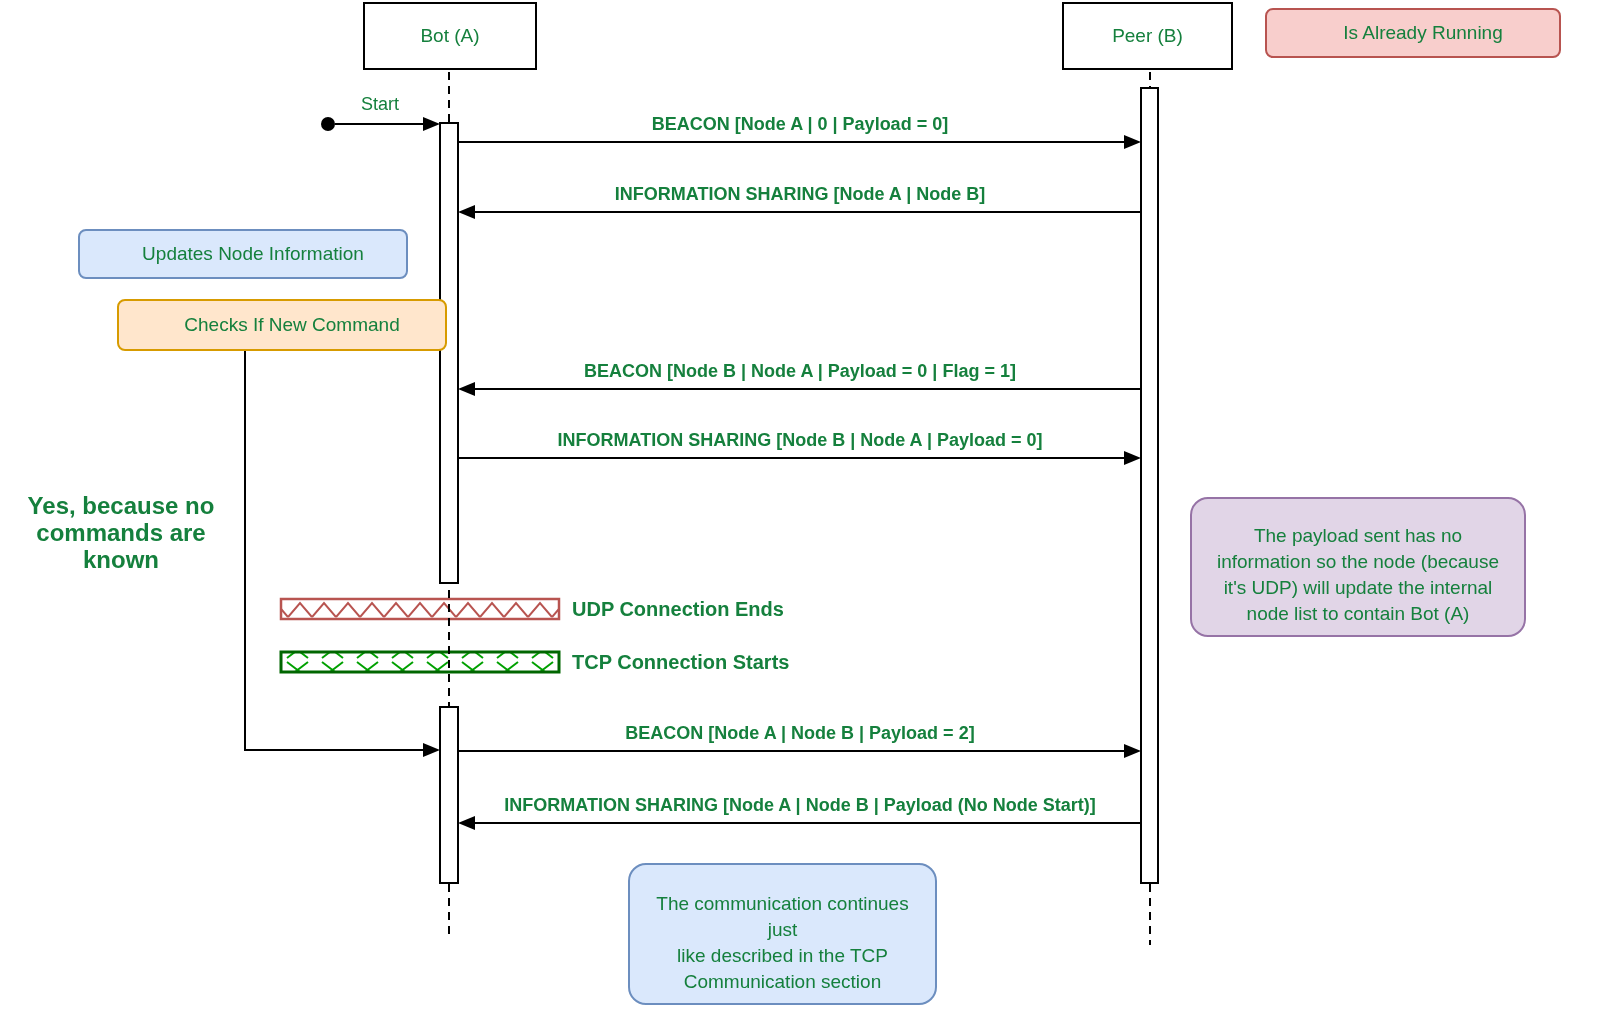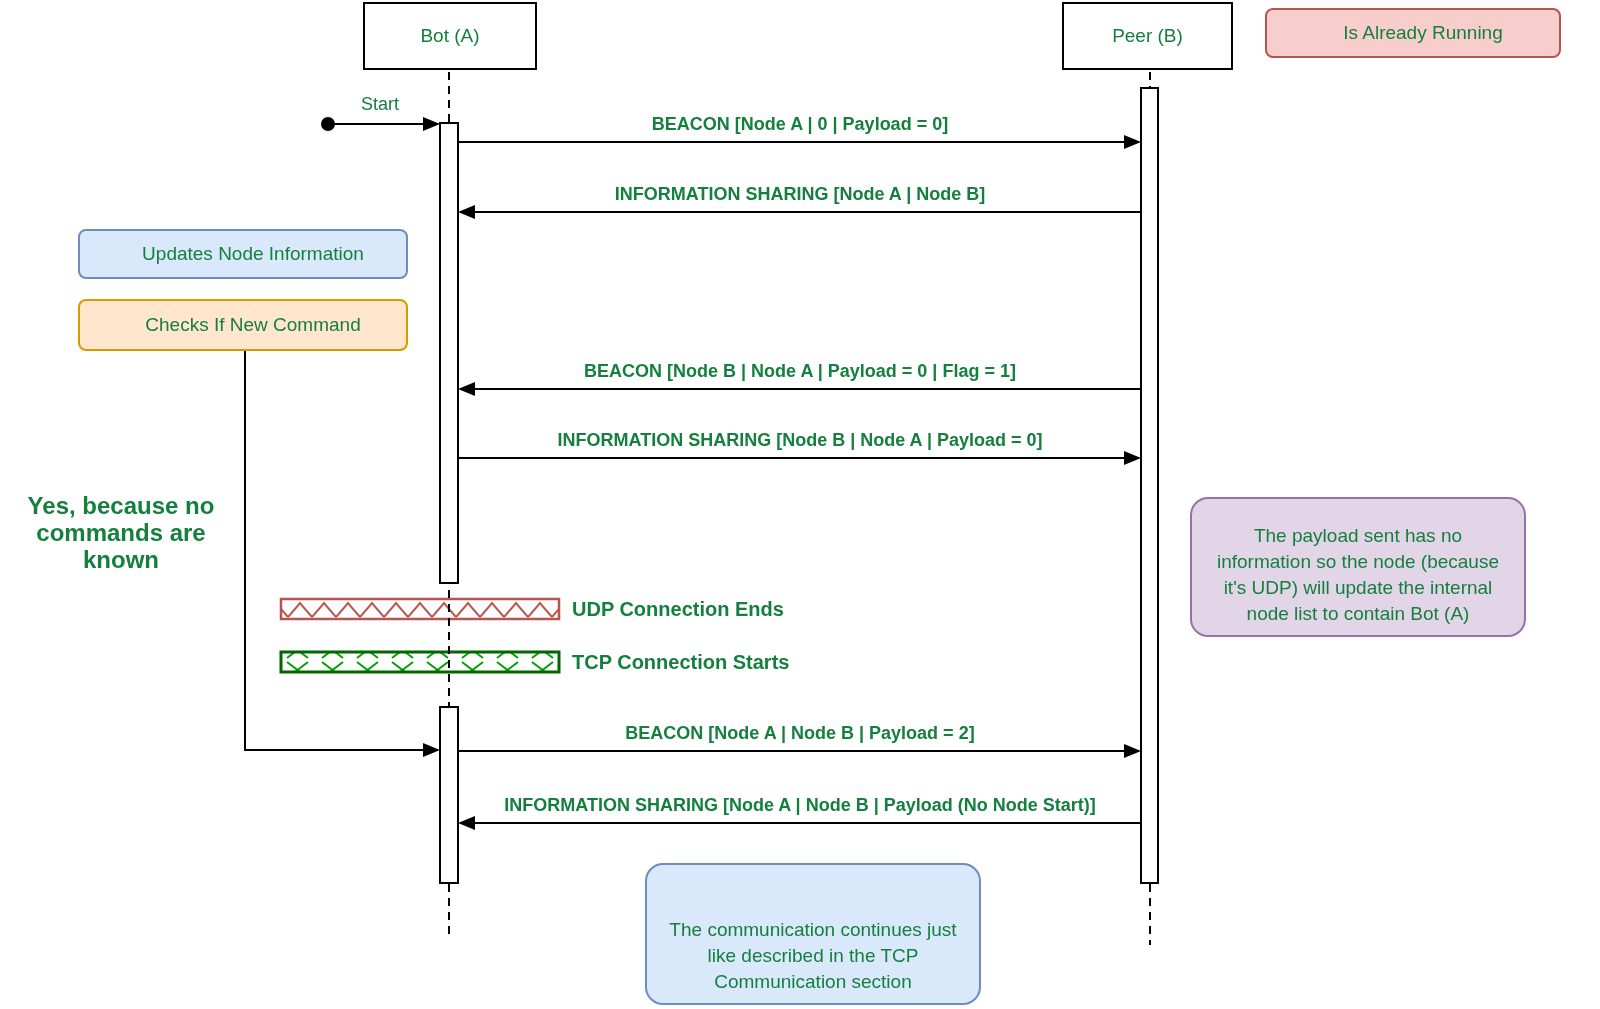--- a/index.html
+++ b/index.html
@@ -28,21 +28,21 @@
     font-size: 19px;
     box-sizing: border-box;
     white-space: pre-line;
     line-height: 26px;
     padding-left: 20px;
   }
   .note.small { border-radius: 8px; }
   .note.big { border-radius: 18px; padding: 8px 14px; align-items: flex-end; }
   .note.pink   { background: var(--pink-fill);   border: 2px solid var(--pink-stroke); }
   .note.blue   { background: var(--blue-fill);   border: 2px solid var(--blue-stroke); }
-  .note.orange { background: var(--orange-fill); border: 2px solid var(--orange-stroke); }
+  .note.orange { background: var(--orange-fill); border: 2px solid var(--orange-stroke); margin-left: 39px; }
   .note.purple { background: var(--purple-fill); border: 2px solid var(--purple-stroke); }
 
   .msg-label {
     transform: translateX(-50%);
     font-weight: bold;
     font-size: 18px;
     white-space: nowrap;
     text-align: center;
   }
   .bar-label {
@@ -171,21 +171,21 @@
   <div class="big-label abs" style="left:10px; top:492px; width:222px;">Yes, because no
 commands are known</div>
 
   <div class="note purple big abs" style="left:1190px; top:497px; width:336px; height:140px;">
     <span>The payload sent has no
 information so the node (because
 it's UDP) will update the internal
 node list to contain Bot (A)</span>
   </div>
 
-  <div class="note blue big abs" style="left:645px; top:863px; width:336px; height:142px;">
+  <div class="note blue big abs" style="left:628px; top:863px; width:309px; height:142px;">
     <span>The communication continues just
 like described in the TCP
 Communication section</span>
   </div>
 
   <div class="plain-label abs" style="left:338px; top:94px; width:84px;">Start</div>
 
   <div class="msg-label abs" style="left:800px; top:114px;">BEACON [Node A | 0 | Payload = 0]</div>
   <div class="msg-label abs" style="left:800px; top:184px;">INFORMATION SHARING [Node A | Node B]</div>
   <div class="msg-label abs" style="left:800px; top:361px;">BEACON [Node B | Node A | Payload = 0 | Flag = 1]</div>

